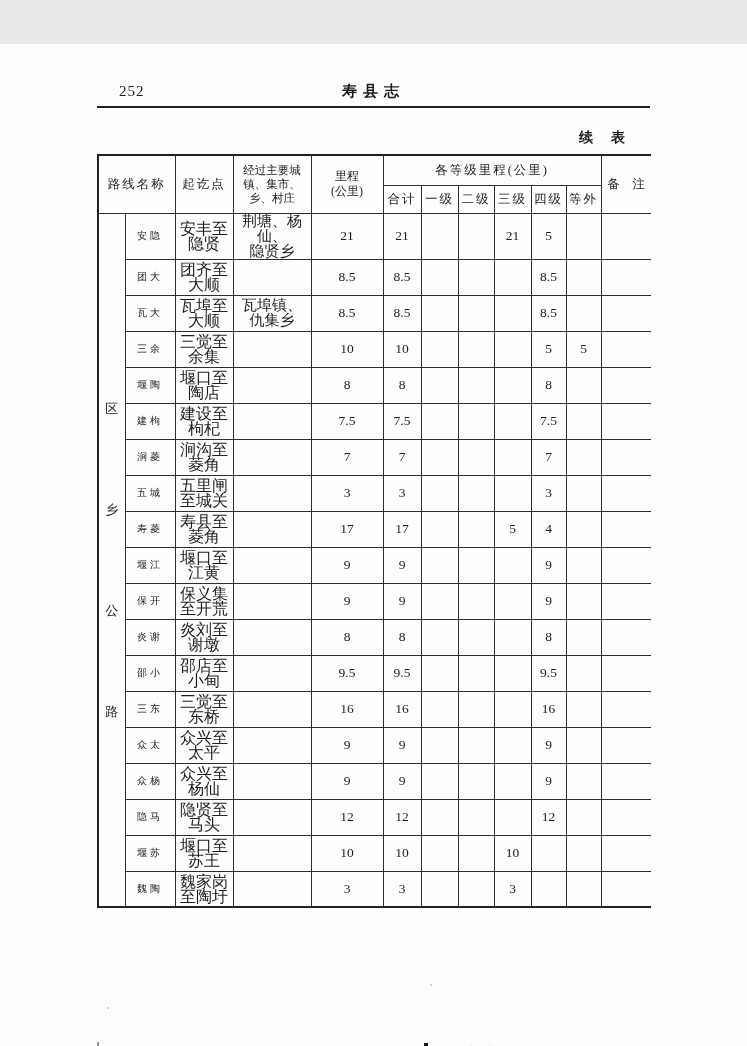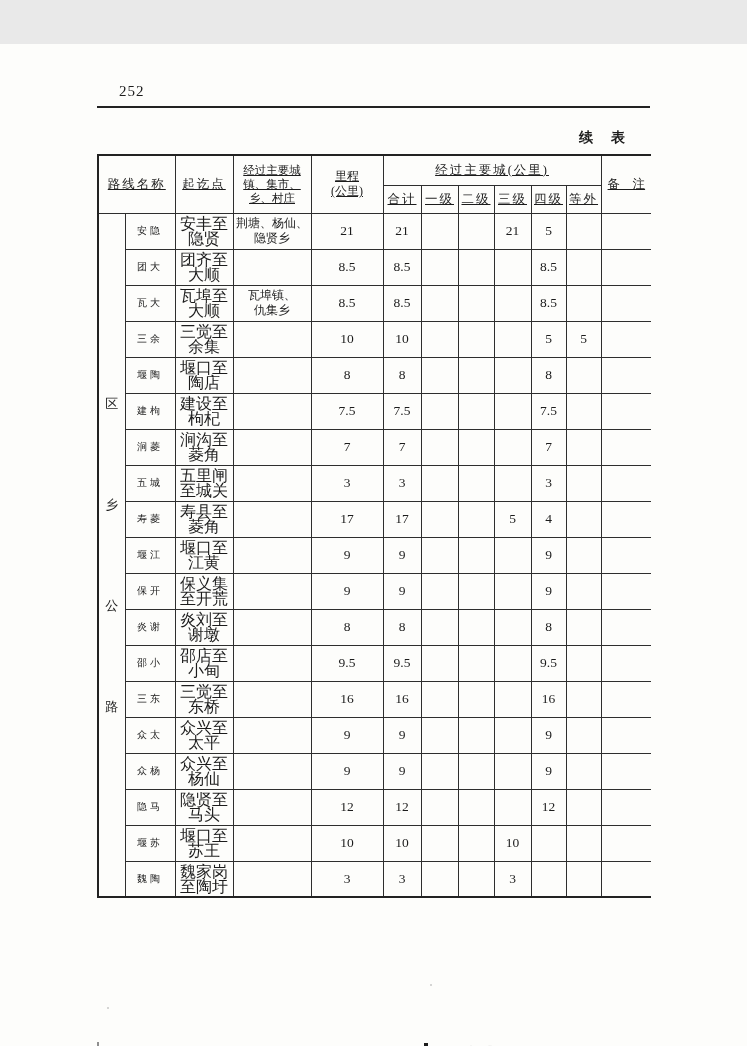--- a/index.html
+++ b/index.html
@@ -35,36 +35,36 @@
     border-bottom:2px solid #222;
   }
   table.roads th,table.roads td{
     border:1px solid #2e2e2e;padding:0;text-align:center;vertical-align:middle;
     font-weight:normal;overflow:hidden;
   }
   table.roads .no-right{border-right:none;}
   thead tr.h1{height:30px;}
   thead tr.h2{height:28px;}
   tbody tr{height:36px;}
-  th{font-size:12.5px;text-decoration:underline;}
+  th{font-size:12.5px;}
   .ls2{letter-spacing:2px;}
   .pre{white-space:pre-line;line-height:14px;}
   .hdr-via{font-size:11.5px;line-height:14px;}
   .hdr-mileage{font-size:12px;line-height:15px;}
   .cat-cell{
     vertical-align:middle;
   }
   .cat-cell .cat-inner{
     display:flex;flex-direction:column;align-items:center;justify-content:center;
     gap:88px;height:100%;
   }
   .cat-cell span{font-size:13px;line-height:13px;display:block;}
   td.name-cell{font-size:10px;letter-spacing:3px;}
   td.ep-cell{font-size:16px;line-height:15px;white-space:pre-line;}
-  td.via-cell{font-size:12px;line-height:15px;white-space:pre-line;}
+  td.via-cell{font-size:15px;line-height:15px;white-space:pre-line;}
   td.num-cell{font-size:13.5px;font-family:"Liberation Serif","DejaVu Serif",serif;}
   td.remarks-cell{font-size:12px;}
   
   .artifact{position:absolute;}
   .tick-left{left:97px;top:998px;width:2px;height:20px;background:#555;opacity:.65;}
   .dot{width:2px;height:2px;background:#777;border-radius:50%;opacity:.4;}
   .bar-mid{left:424px;top:999px;width:4px;height:21px;background:#1b1b1b;}
   .smudge{
     left:438px;top:996px;width:100px;height:26px;filter:blur(.7px);opacity:.75;
     background:
@@ -77,20 +77,21 @@
   }
   .bar-right{left:742px;top:1002px;width:5px;height:24px;background:#3a3a3a;}
 </style>
 </head>
 <body>
 
 <div class="page">
 
   <div class="page-header">
     <span class="page-number">252</span>
+    <span class="book-title">寿县志</span>
   </div>
 
   <div class="continued">续　表</div>
 
   <table class="roads">
     <colgroup>
       <col style="width:27px">
         <col style="width:50px">
         <col style="width:58px">
       <col style="width:78px">
@@ -105,21 +106,21 @@
     </colgroup>
     <thead>
       <tr class="h1">
         <th colspan="2" rowspan="2" class="ls2">路线名称</th>
         <th rowspan="2" class="ls2">起讫点</th>
         <th rowspan="2" class="pre hdr-via">经过主要城
 镇、集市、
 乡、村庄</th>
         <th rowspan="2" class="pre hdr-mileage">里程
 (公里)</th>
-        <th colspan="6" class="ls2">经过主要城(公里)</th>
+        <th colspan="6" class="ls2">各等级里程(公里)</th>
         <th rowspan="2" class="no-right">备　注</th>
       </tr>
       <tr class="h2" id="grade-row">
           <th class="ls2">合计</th>
           <th class="ls2">一级</th>
           <th class="ls2">二级</th>
           <th class="ls2">三级</th>
           <th class="ls2">四级</th>
           <th class="ls2">等外</th>
         </tr>

